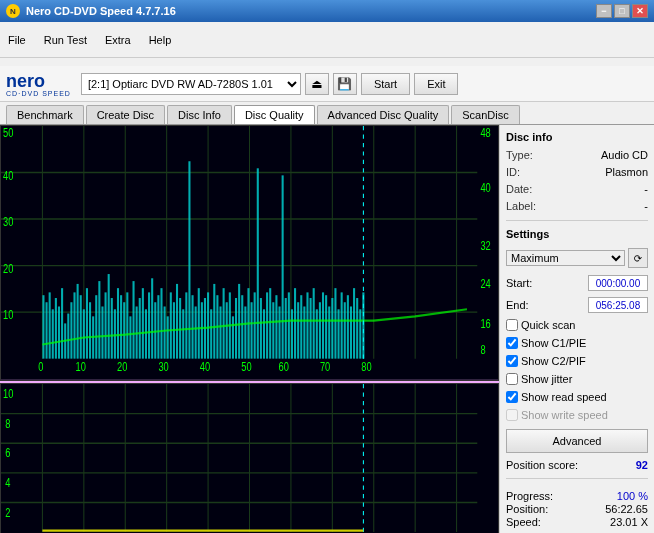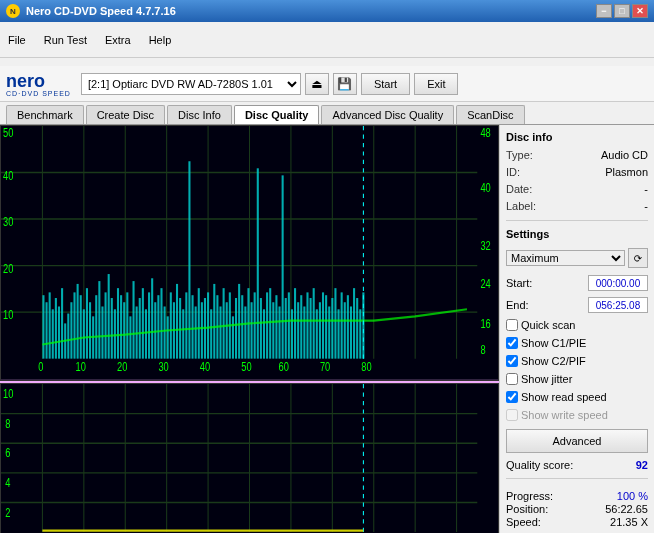--- a/index.html
+++ b/index.html
@@ -113,21 +113,21 @@
       border: 1px solid #aaa;
       border-bottom: none;
       background: #ddd;
       cursor: pointer;
       font-size: 11px;
       border-radius: 2px 2px 0 0;
     }
     .tab.active {
       background: white;
       border-color: #999;
-      font-weight: bold;
+      font-weight: normal;
       color: #000;
     }
     .main-area {
       display: flex;
       height: calc(533px - 22px - 20px - 36px - 26px);
     }
     .chart-area {
       flex: 1;
       background: #f0abfc;
       display: flex;
@@ -556,37 +556,37 @@
       <input type="checkbox" checked="" style="">
       <span>Show read speed</span>
     </div>
     <div class="checkbox-row">
       <input type="checkbox" disabled="" style="">
       <span style="color:#999;">Show write speed</span>
     </div>
     <button class="advanced-btn">Advanced</button>
 
     <div class="quality-row">
-      <span>Quality score:</span>
+      <span>Position score:</span>
       <span class="quality-value">92</span>
     </div>
     <div class="separator"></div>
 
     <div class="progress-section">
       <div class="progress-row">
         <span>Progress:</span>
         <span style="color:#0000cc;">100 %</span>
       </div>
       <div class="progress-row">
         <span>Position:</span>
         <span>56:22.65</span>
       </div>
       <div class="progress-row">
         <span>Speed:</span>
-        <span>21.35 X</span>
+        <span>23.01 X</span>
       </div>
     </div>
   </div>
 </div>
 
 <div class="bottom-stats">
 
   <div class="stat-box">
     
     

